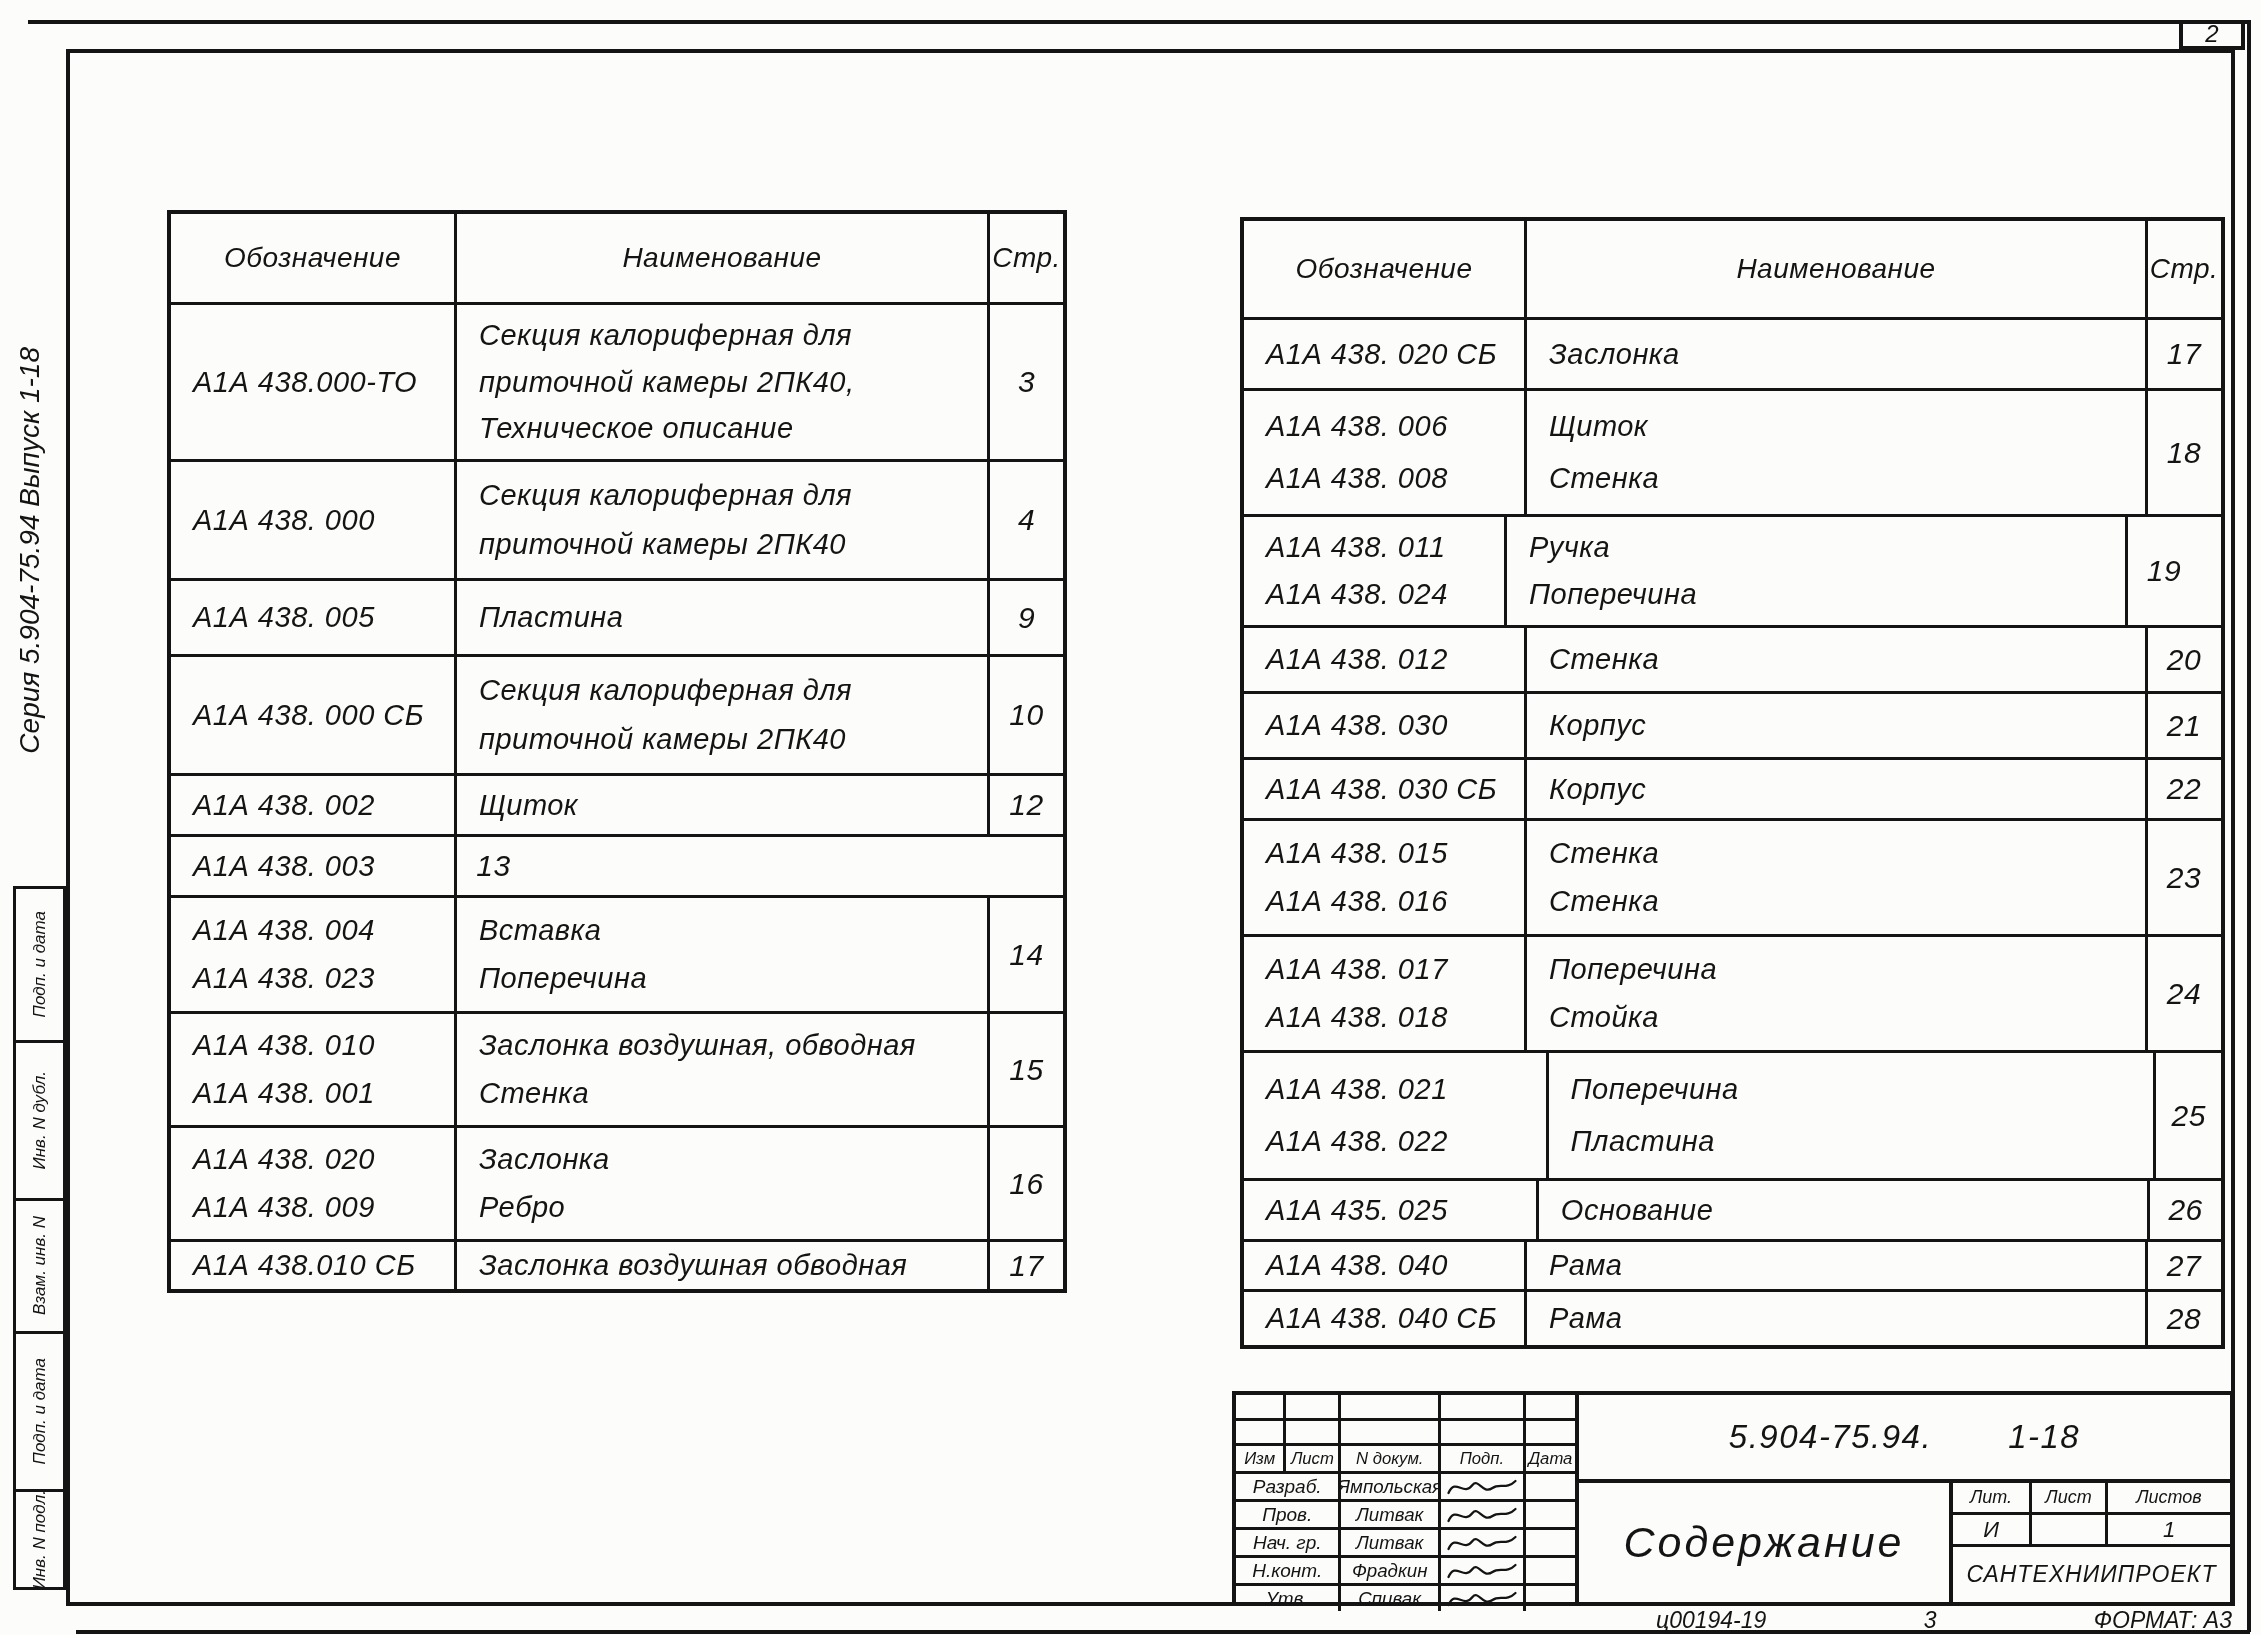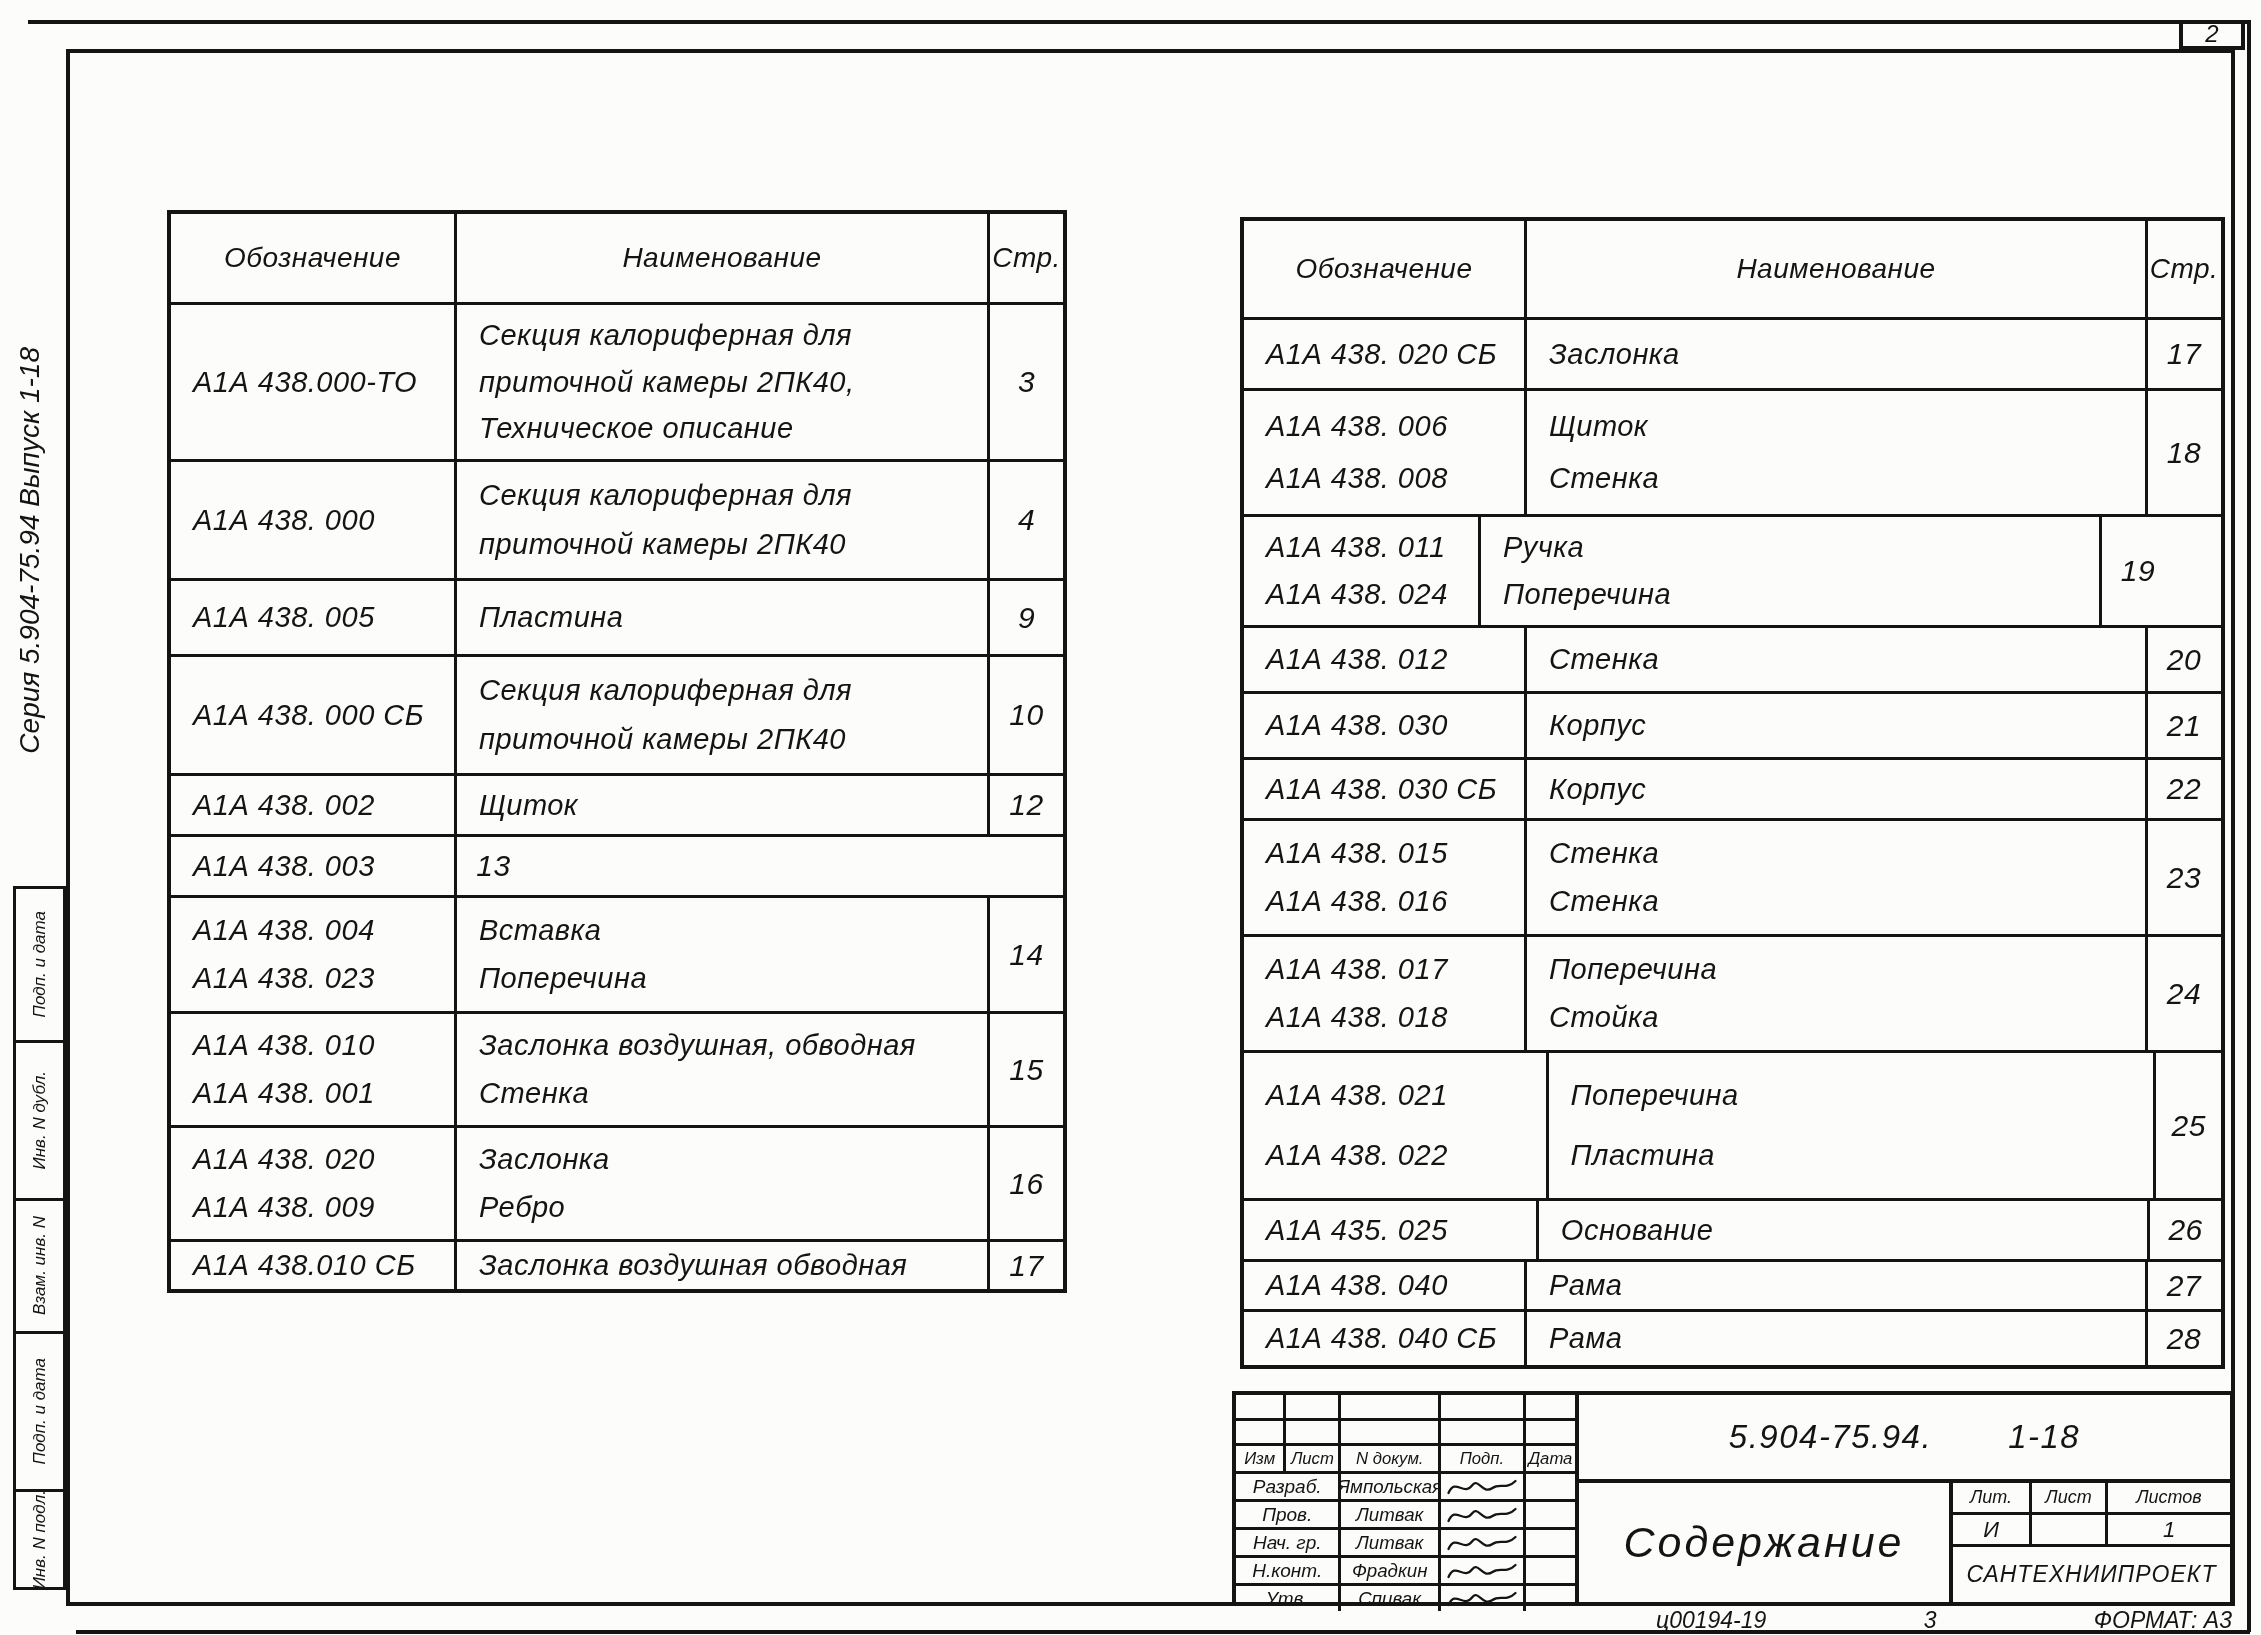--- a/index.html
+++ b/index.html
@@ -237,21 +237,21 @@
       </div>
       <div class="tcell names" style="width: 621px;">
         <div>Щиток</div>
         <div>Стенка</div>
       </div>
       <div class="tcell page" style="width: 75px;">
         <div>18</div>
       </div>
     </div>
     <div class="trow" style="height: 111px;">
-      <div class="tcell codes" style="width: 234px;">
+      <div class="tcell codes" style="width: 260px;">
         <div>А1А 438. 011</div>
         <div>А1А 438. 024</div>
       </div>
       <div class="tcell names" style="width: 621px;">
         <div>Ручка</div>
         <div>Поперечина</div>
       </div>
       <div class="tcell page" style="width: 75px;">
         <div>19</div>
       </div>
@@ -308,21 +308,21 @@
         <div>А1А 438. 018</div>
       </div>
       <div class="tcell names" style="width: 621px;">
         <div>Поперечина</div>
         <div>Стойка</div>
       </div>
       <div class="tcell page" style="width: 75px;">
         <div>24</div>
       </div>
     </div>
-    <div class="trow" style="height: 148px; gap: 48px;">
+    <div class="trow" style="height: 128px; gap: 48px;">
       <div class="tcell codes" style="width: 280px;">
         <div>А1А 438. 021</div>
         <div>А1А 438. 022</div>
       </div>
       <div class="tcell names" style="width: 621px;">
         <div>Поперечина</div>
         <div>Пластина</div>
       </div>
       <div class="tcell page" style="width: 75px;">
         <div>25</div>

